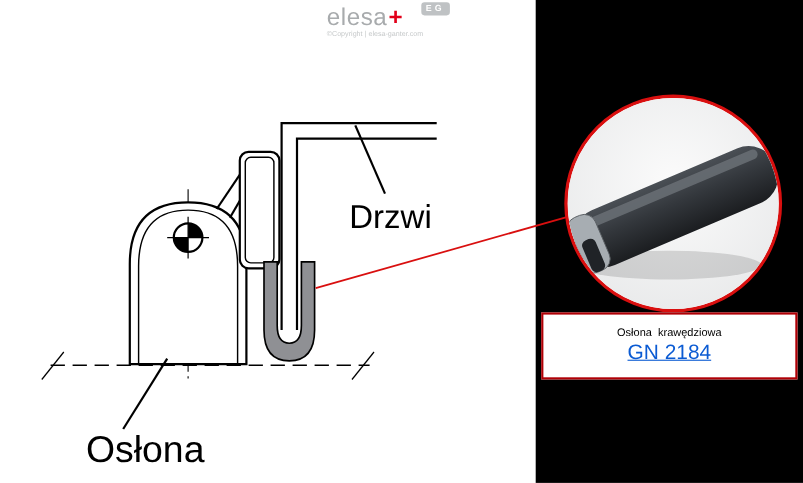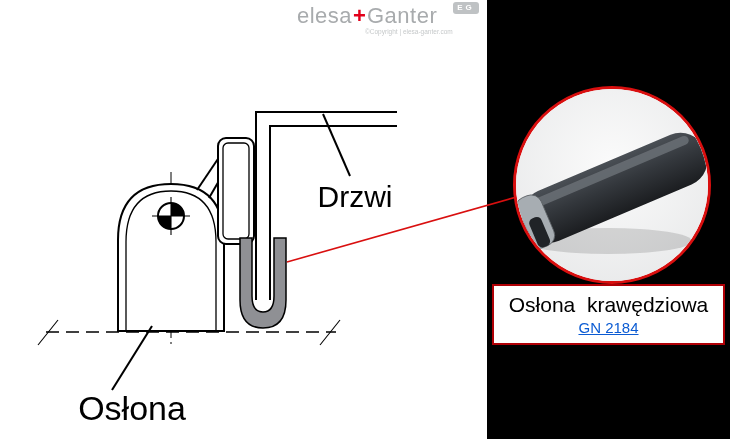--- a/index.html
+++ b/index.html
@@ -37,33 +37,32 @@
 
   
   .zoom-circle{position:absolute;left:513px;top:86px;width:192px;height:192px;border-radius:50%;
     border:3px solid #d90f0f;overflow:hidden;background:#fff;z-index:3;box-sizing:content-box;}
   .zoom-circle svg{display:block;}
 
   
   .callout{position:absolute;left:492px;top:284px;width:233px;height:61px;background:#fff;
     border:2px solid #b00006;box-sizing:border-box;z-index:3;
     display:flex;flex-direction:column;align-items:center;justify-content:center;gap:2px;}
-  .callout-title{font-size:21px;color:#000;white-space:pre;}
-  .callout-link{font-size:15px;color:#0b5bd3;text-decoration:underline;cursor:pointer;}
+  .callout-title{font-size:10px;color:#000;white-space:pre;}
+  .callout-link{font-size:19px;color:#0b5bd3;text-decoration:underline;cursor:pointer;}
 </style>
 </head>
 <body>
 
 <div class="right-panel"></div>
 
 <div class="logo">
   <div class="logo-row">
     <span class="logo-elesa">elesa</span>
     <span class="logo-plus">+</span>
-    <span class="logo-ganter">Ganter</span>
     <span class="logo-badge">EG</span>
   </div>
   <div class="logo-copy">©Copyright | elesa-ganter.com</div>
 </div>
 
 <svg class="drawing" viewBox="0 0 487 439">
 
   <line class="dash" x1="46" y1="332" x2="336" y2="332"></line>
   <line class="ln-thin" x1="38" y1="345" x2="58" y2="320"></line>
   <line class="ln-thin" x1="320" y1="345" x2="340" y2="320"></line>

